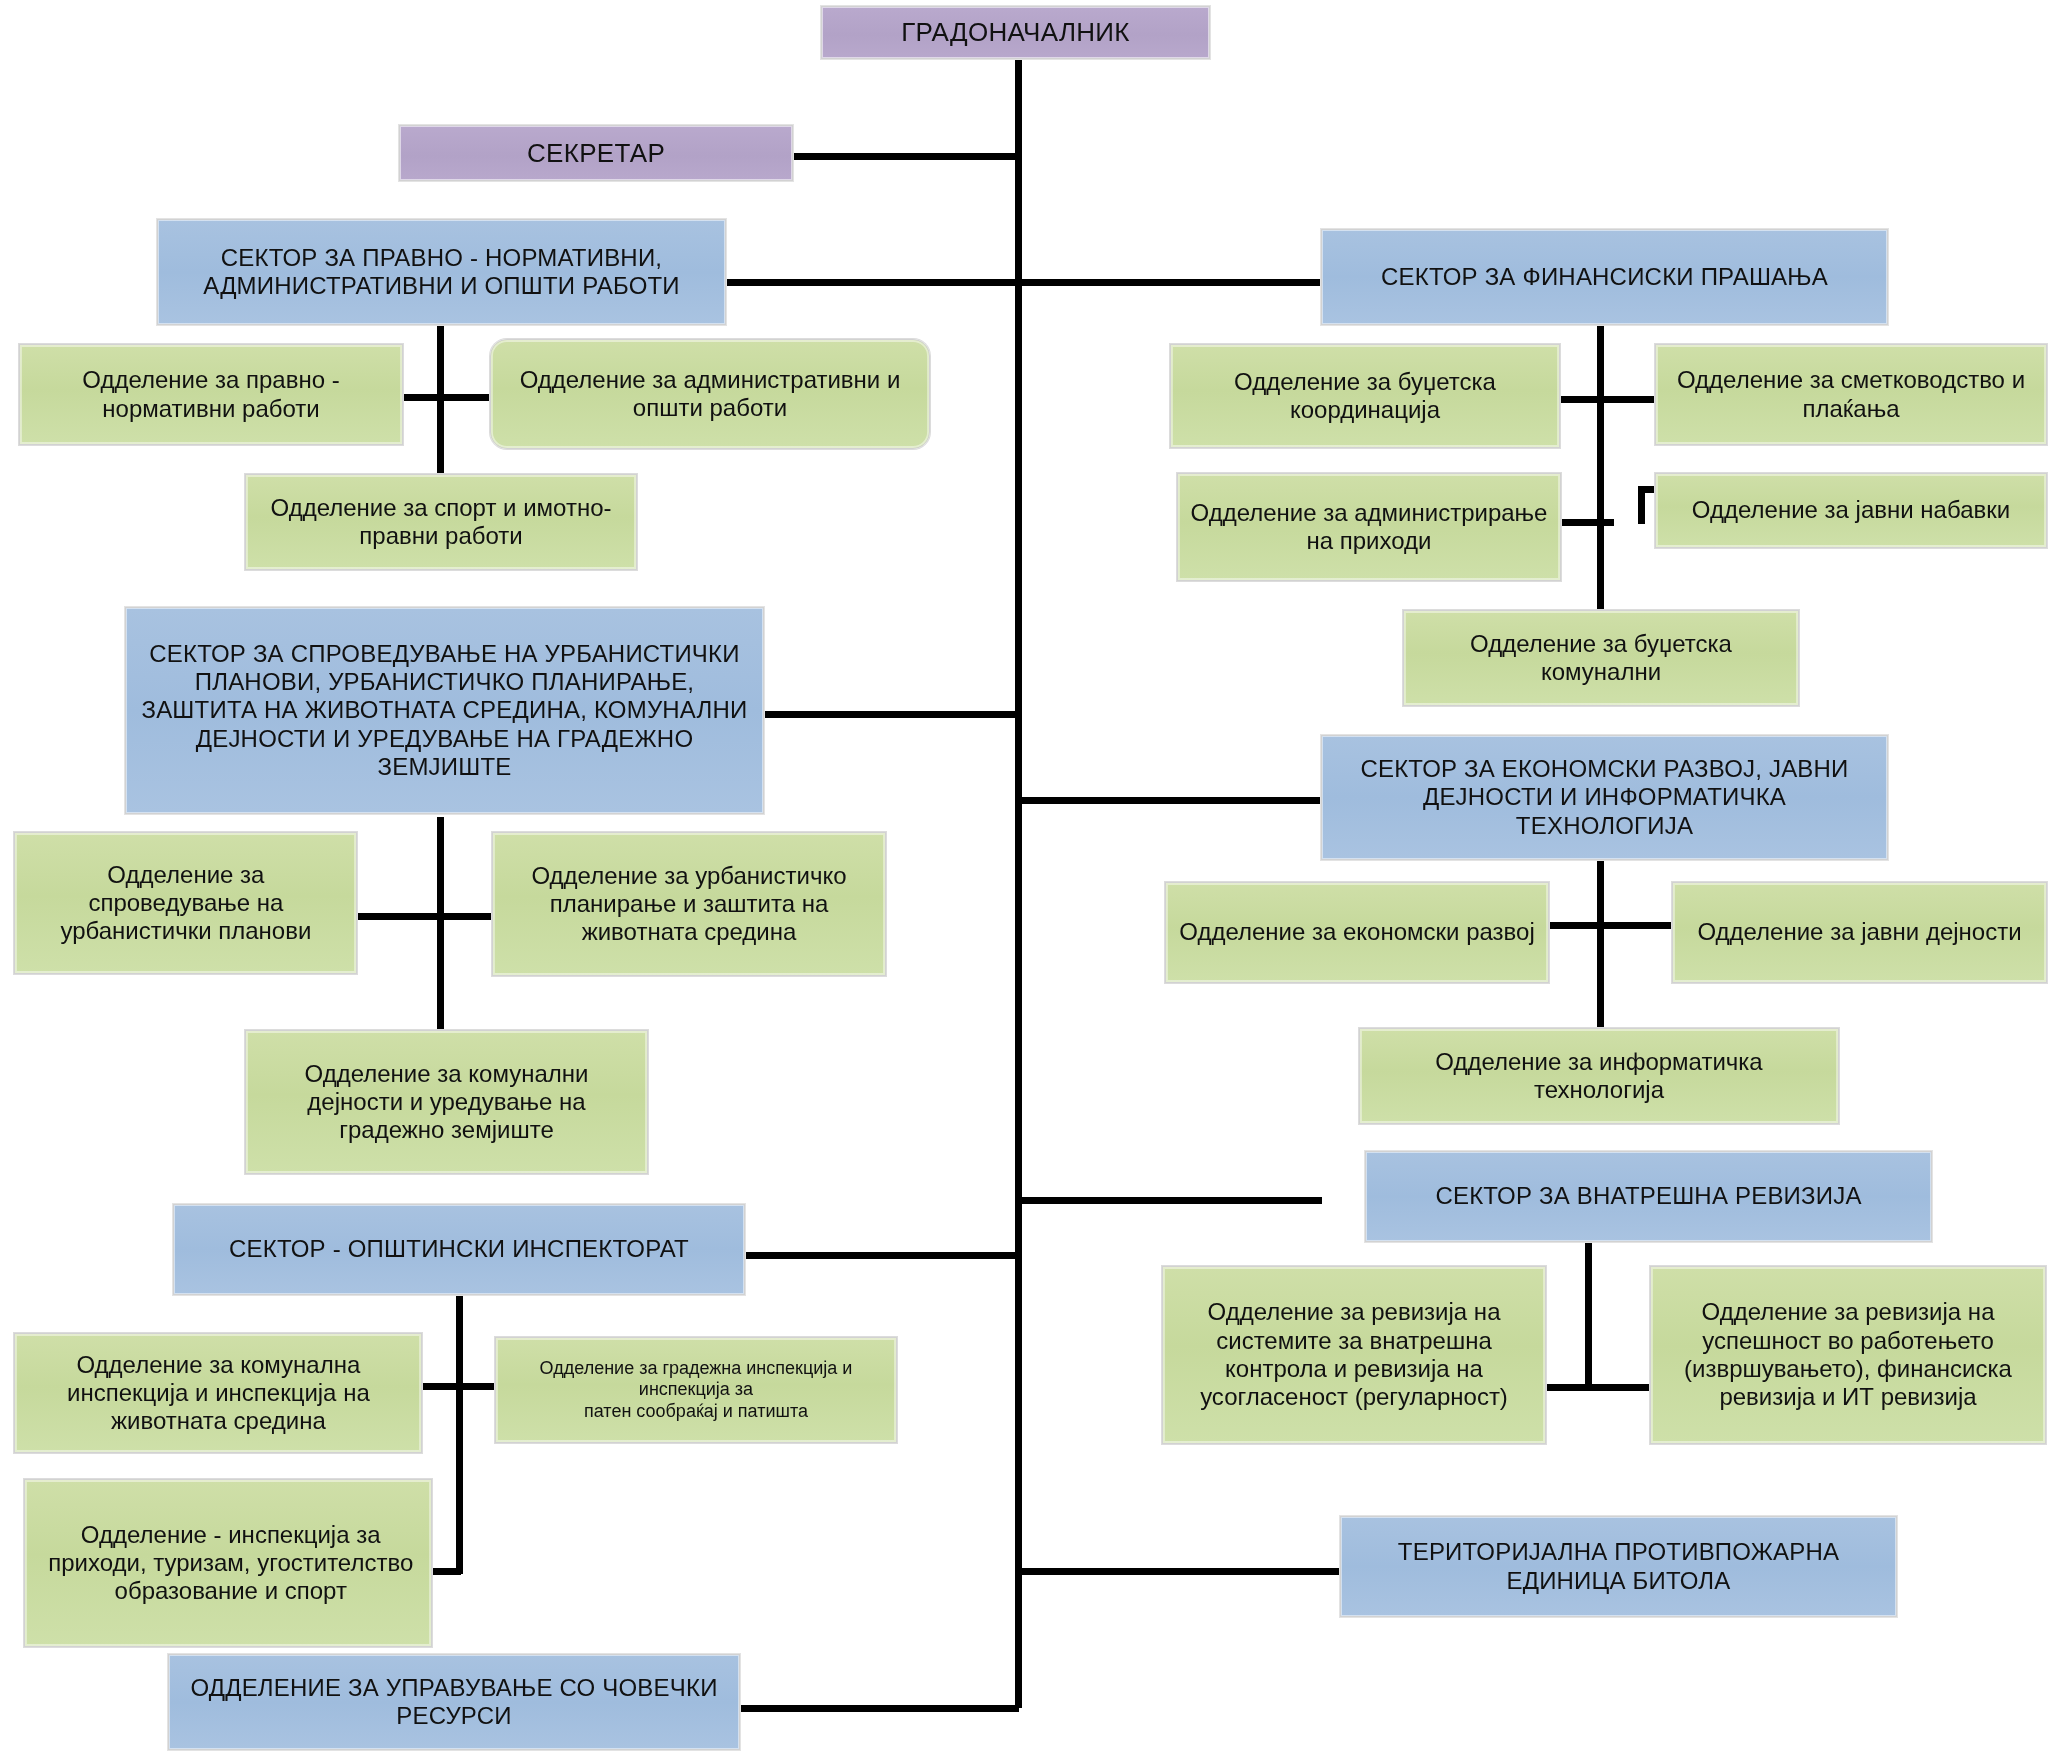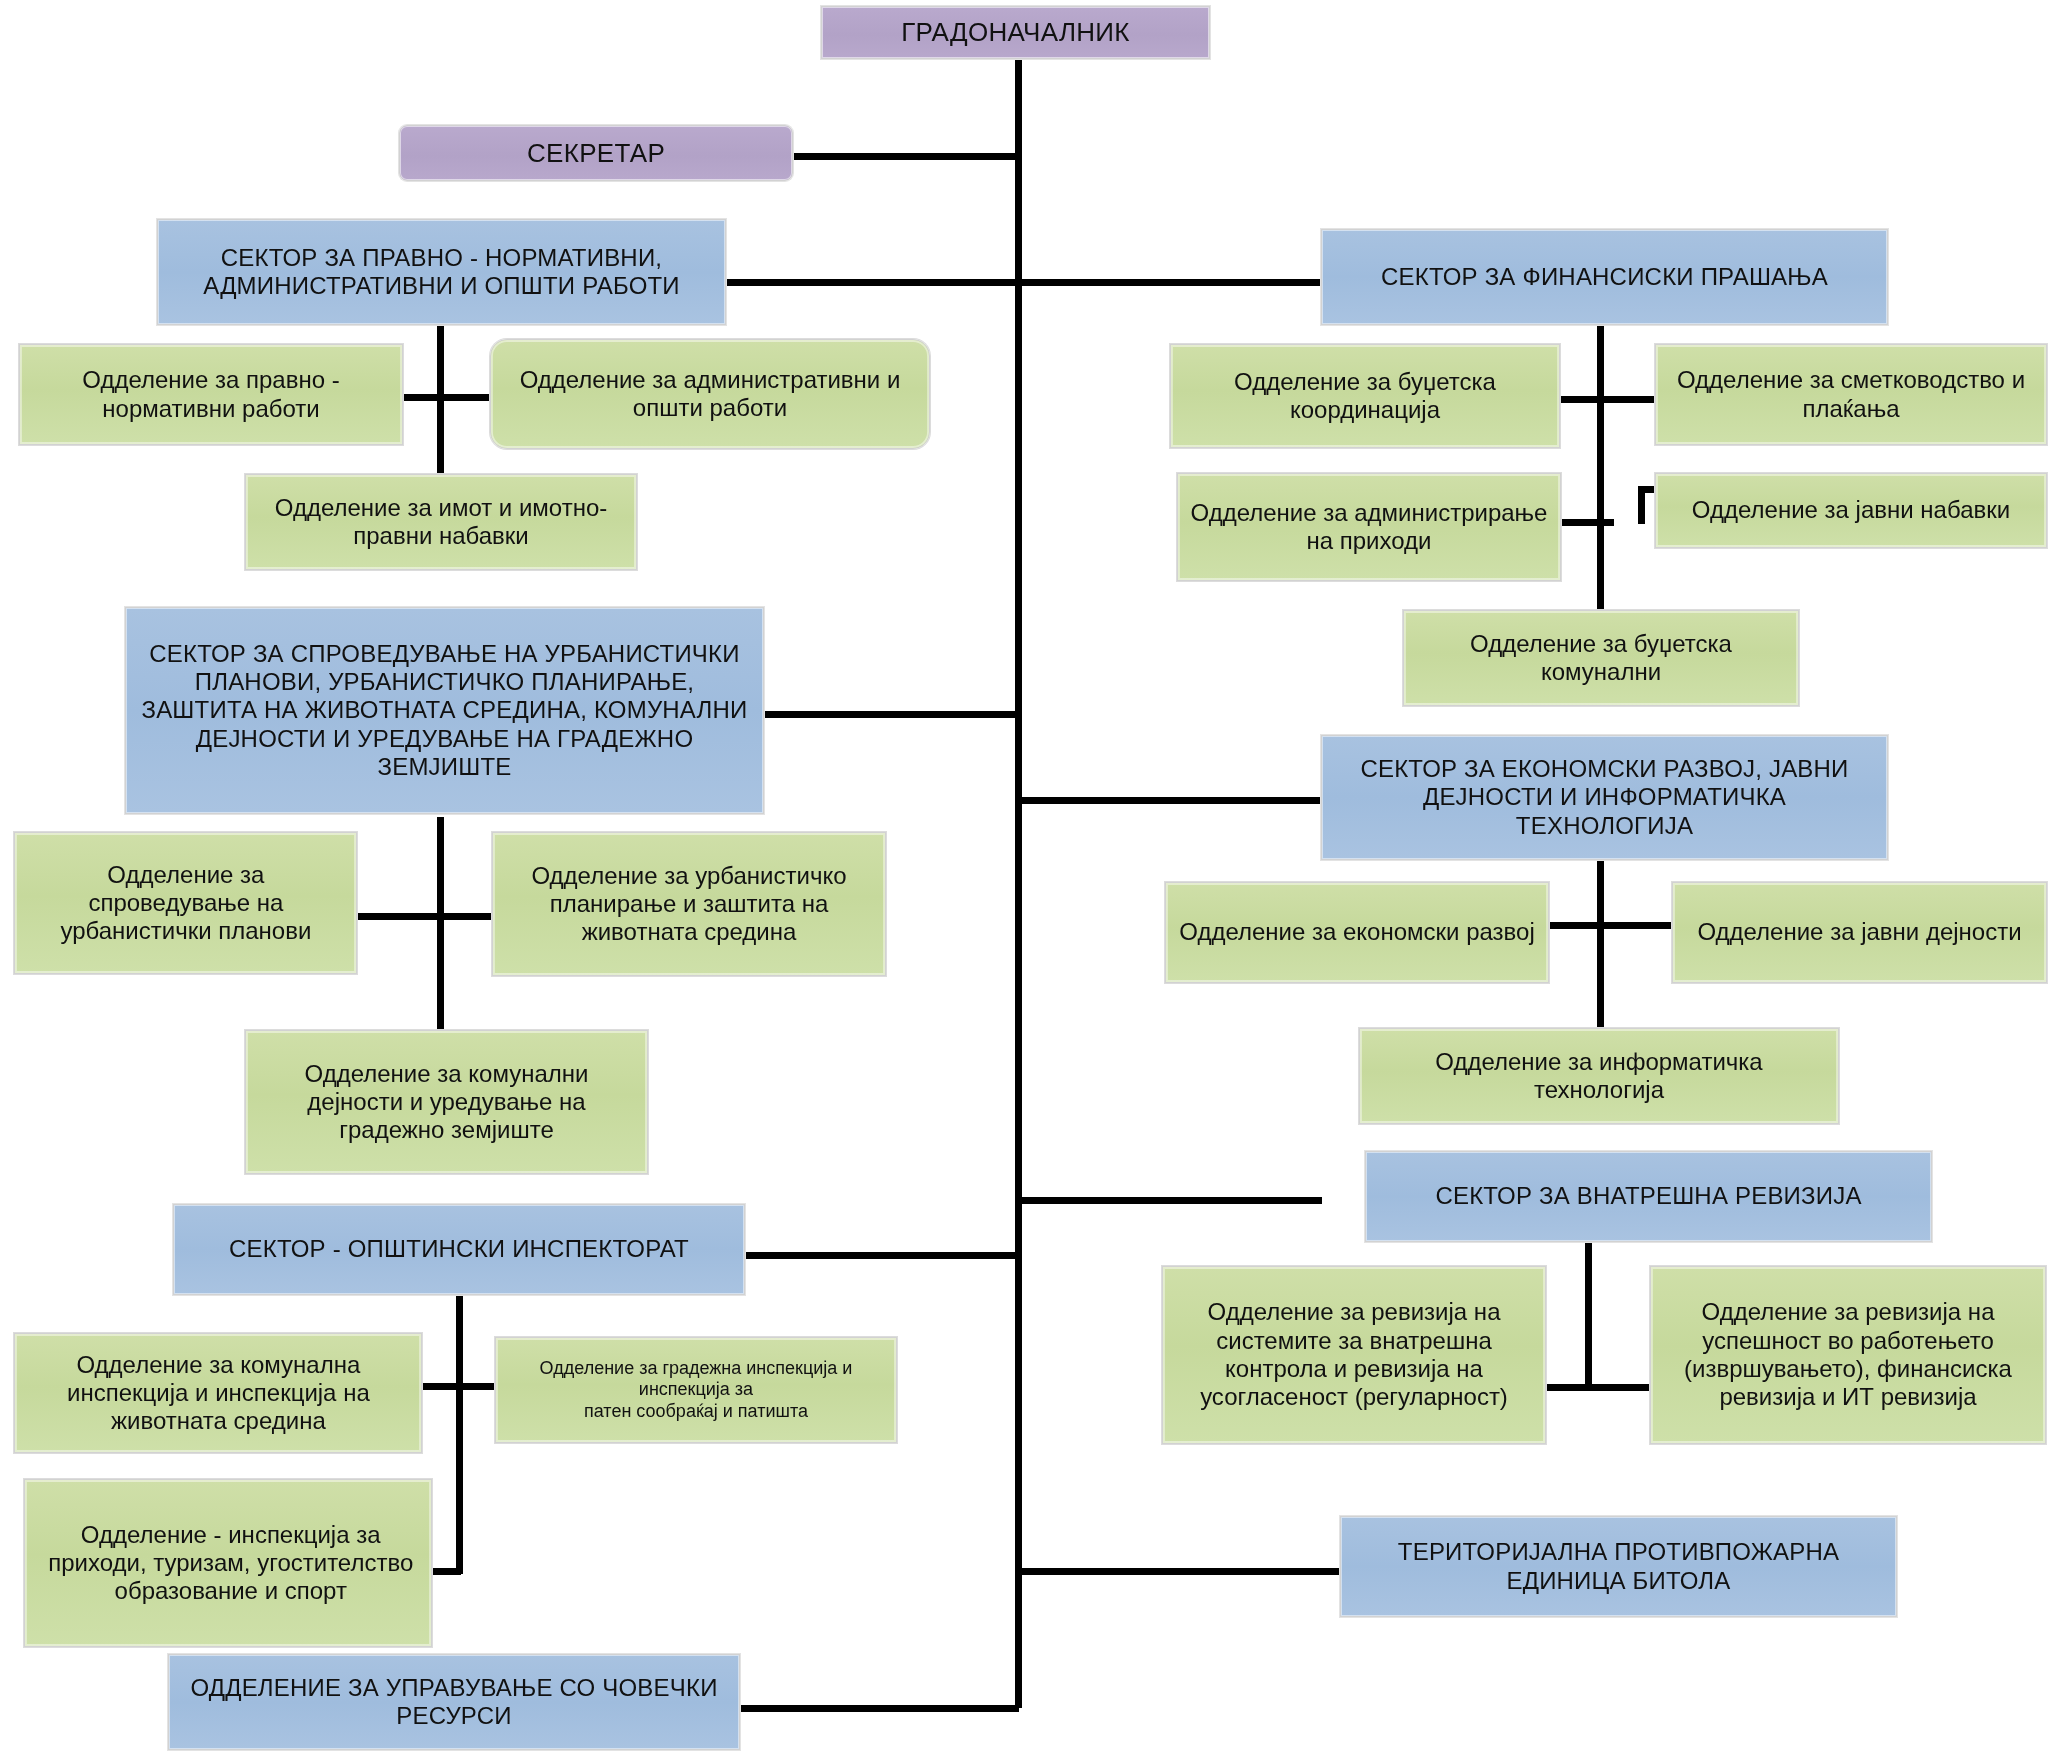--- a/index.html
+++ b/index.html
@@ -113,38 +113,38 @@
   <div class="line h" style="left:403px; top:1383px; width:106px;"></div>
   <div class="line h" style="left:413px; top:1568px; width:48px;"></div>
 
   <div class="line v" style="left:1585px; top:1242px; height:149px;"></div>
   <div class="line h" style="left:1542px; top:1384px; width:120px;"></div>
 
   <div class="node lvl-top" style="left:821px; top:5.8px; width:389px; height:53px;">
     <span class="txt">ГРАДОНАЧАЛНИК</span>
   </div>
 
-  <div class="node lvl-top" style="left:399px; top:125px; width:394px; height:56px;border-radius:8px;">
+  <div class="node lvl-top" style="left:399px; top:125px; width:394px; height:56px;">
     <span class="txt">СЕКРЕТАР</span>
   </div>
 
   <div class="node lvl-sector" style="left:157px; top:219px; width:569px; height:106px;">
     <span class="txt">СЕКТОР ЗА ПРАВНО - НОРМАТИВНИ, АДМИНИСТРАТИВНИ И ОПШТИ РАБОТИ</span>
   </div>
 
   <div class="node lvl-dept" style="left:19px; top:344px; width:384px; height:101px;">
     <span class="txt">Одделение за правно - нормативни работи</span>
   </div>
 
   <div class="node lvl-dept" style="left:490px; top:339px; width:440px; height:110px;border-radius:17px;">
     <span class="txt">Одделение за административни и општи работи</span>
   </div>
 
   <div class="node lvl-dept" style="left:245px; top:474px; width:392px; height:96px;">
-    <span class="txt">Одделение за имот и имотно-правни набавки</span>
+    <span class="txt">Одделение за спорт и имотно-правни работи</span>
   </div>
 
   <div class="node lvl-sector" style="left:1321px; top:229px; width:567px; height:96px;">
     <span class="txt">СЕКТОР ЗА ФИНАНСИСКИ ПРАШАЊА</span>
   </div>
 
   <div class="node lvl-dept" style="left:1170px; top:344px; width:390px; height:104px;">
     <span class="txt">Одделение за буџетска координација</span>
   </div>
 

